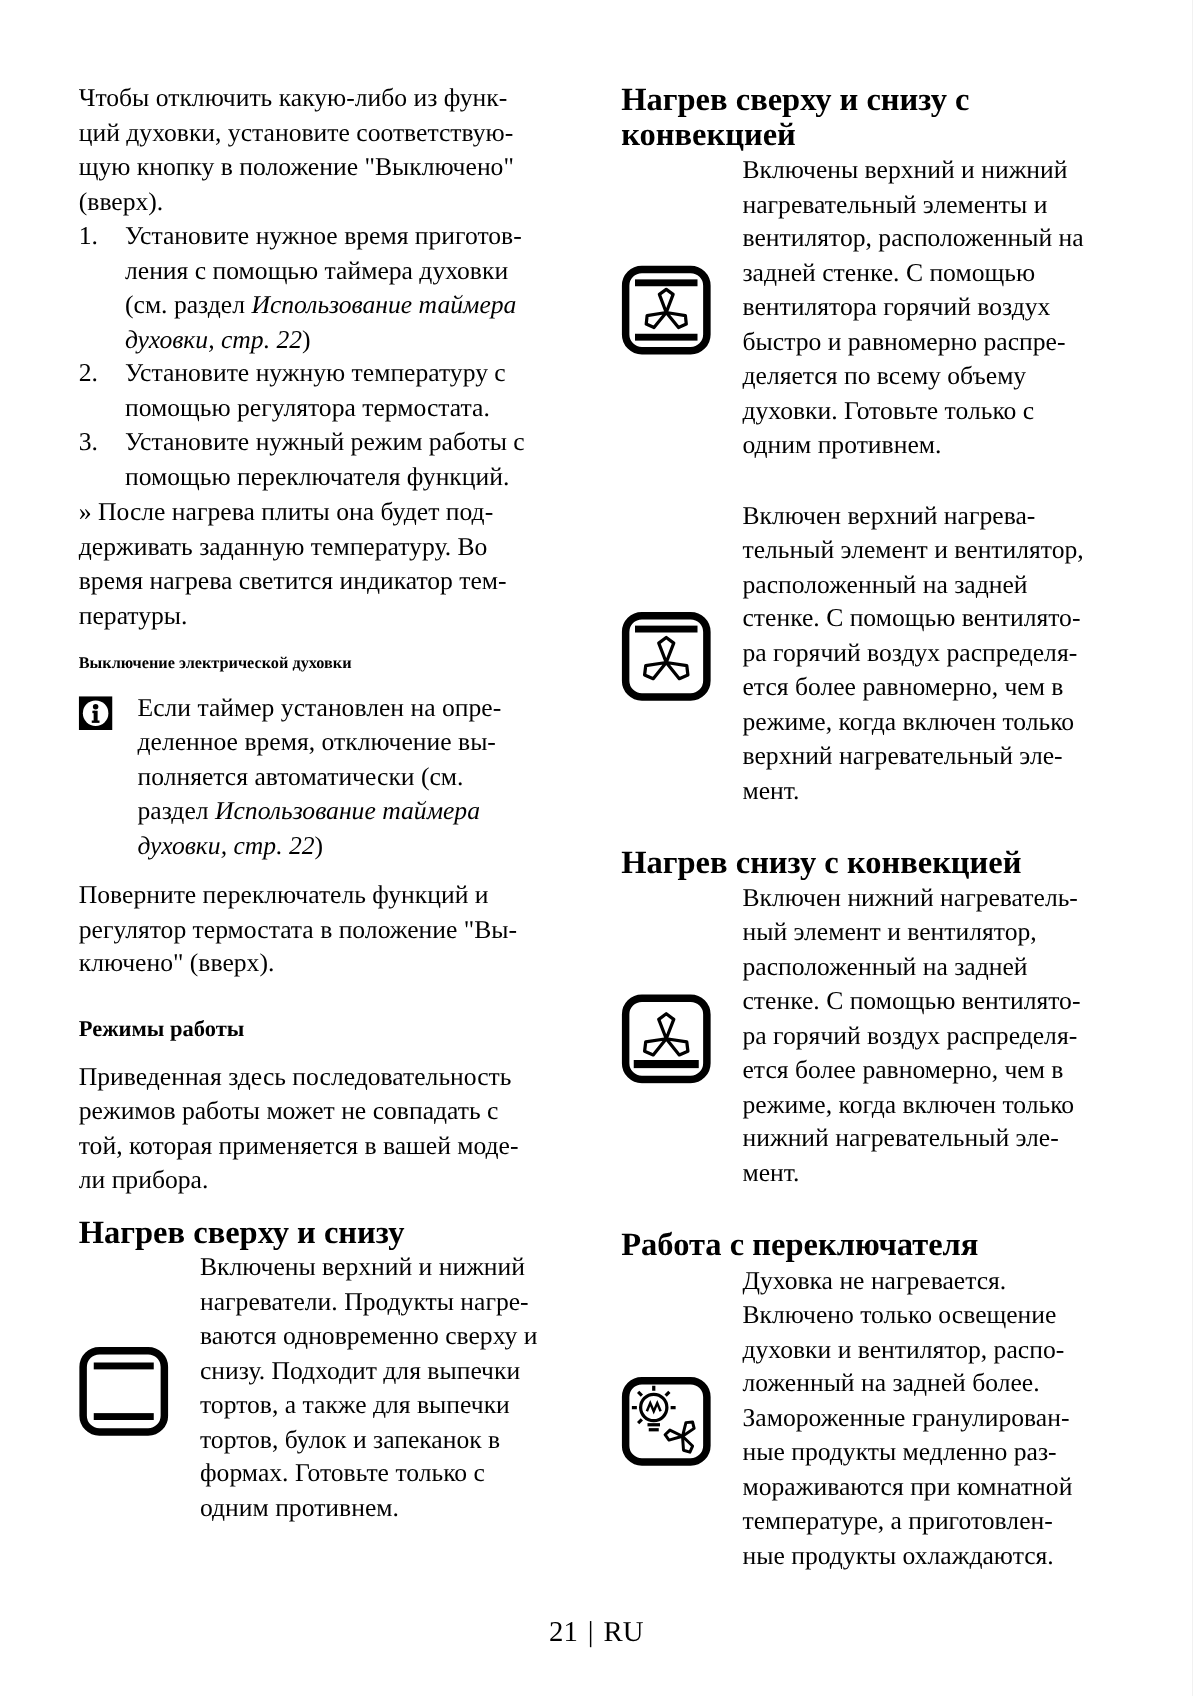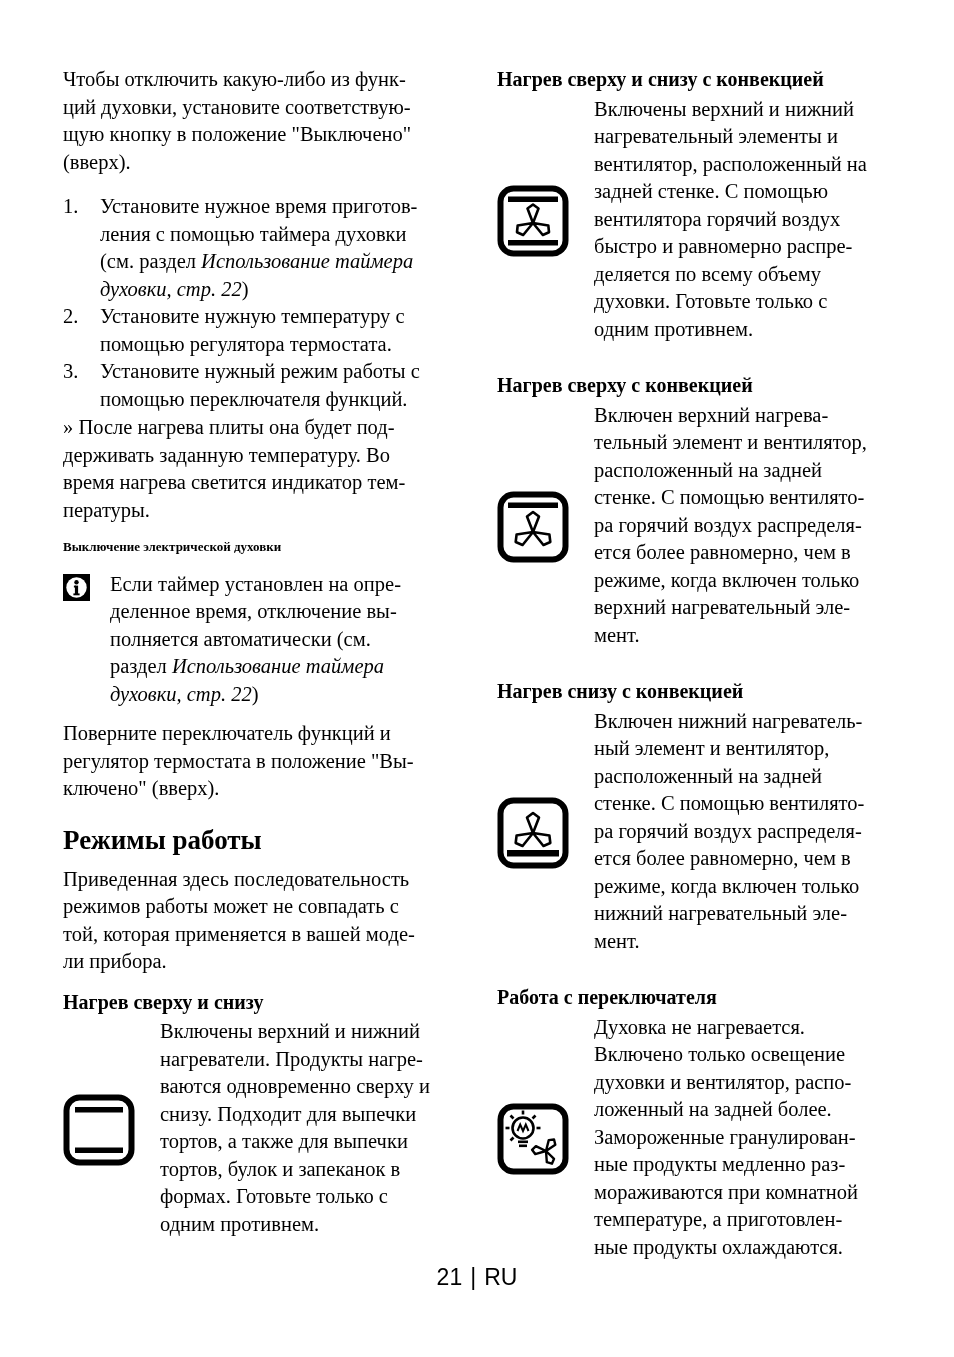--- a/index.html
+++ b/index.html
@@ -16,51 +16,51 @@
   }
   .col { position:absolute; top:66px; }
   .col-left  { left:63px;  width:430px; }
   .col-right { left:497px; width:424px; }
 
   .pre { white-space:pre-line; }
   .it  { font-style:italic; }
 
   p, h2, h3 { margin:0; padding:0; }
 
-  .intro { margin-bottom:17px; }
+  .intro { }
   .steps { margin:0; padding:0; list-style:none; }
   .step  { display:flex; }
   .step-num  { flex:0 0 37px; }
   .step-text { flex:1; }
 
   .after-steps { margin-top:1px; }
 
   h3.subhead { font-size:13px; font-weight:bold; margin-top:9px; }
   .plain { margin:0; }
 
   .note { position:relative; padding-left:47px; margin-top:10px; }
   .note-icon-box { position:absolute; left:0; top:3px; width:27px; height:27px; }
   .note-icon-box svg { display:block; }
 
   .turn-off { margin-top:12px; }
 
-  h2.modes-title { font-size:27px; line-height:33px; font-weight:bold; margin-top:21px; margin-bottom:9px; }
+  h2.modes-title { font-size:18px; line-height:33px; font-weight:bold; margin-top:21px; margin-bottom:9px; }
   .modes-intro { margin-bottom:13px; }
 
   .mode-section { margin-bottom:29px; }
-  .mode-head { font-size:20px; font-weight:bold; margin-bottom:2px; }
+  .mode-head { font-size:26px; font-weight:bold; margin-bottom:2px; }
   .mode-entry { display:flex; align-items:center; }
   .mode-icon-box { flex:0 0 97px; padding-top:3px; }
   .mode-icon-box svg { display:block; }
   .mode-text { flex:1; }
 
   .footer {
-    position:absolute; left:0; right:0; top:1264px;
+    position:absolute; left:0; right:0; top:1292px;
     text-align:center;
-    font-family:Liberation Sans, sans-serif;
+    font-family:Liberation Serif, serif;
     font-size:23px;
   }
   .footer span { padding:0 4px; }
 </style>
 </head>
 <body>
 
 <div class="page">
 
   <div class="col col-left">
@@ -172,21 +172,20 @@
 задней стенке. С помощью
 вентилятора горячий воздух
 быстро и равномерно распре-
 деляется по всему объему
 духовки. Готовьте только с
 одним противнем.</span>
       </div>
     </div>
 
     <div class="mode-section">
-      <h3 class="mode-head">Нагрев сверху с конвекцией</h3>
       <div class="mode-entry">
         <span class="mode-icon-box">
           <svg width="72" height="72" viewBox="0 0 72 72" aria-hidden="true">
             <rect x="3.5" y="3.5" width="65" height="65" rx="13" fill="#fff" stroke="#000" stroke-width="6"></rect>
             <rect x="11" y="11.5" width="50" height="5.5" fill="#000"></rect>
             <g fill="#fff" stroke="#000" stroke-width="2.6" stroke-linejoin="round">
               <path d="M36 41 L30 25.5 L36 21 L42 25.5 Z"></path>
               <path d="M36 41 L30 25.5 L36 21 L42 25.5 Z" transform="rotate(120 36 41)"></path>
               <path d="M36 41 L30 25.5 L36 21 L42 25.5 Z" transform="rotate(240 36 41)"></path>
             </g>

